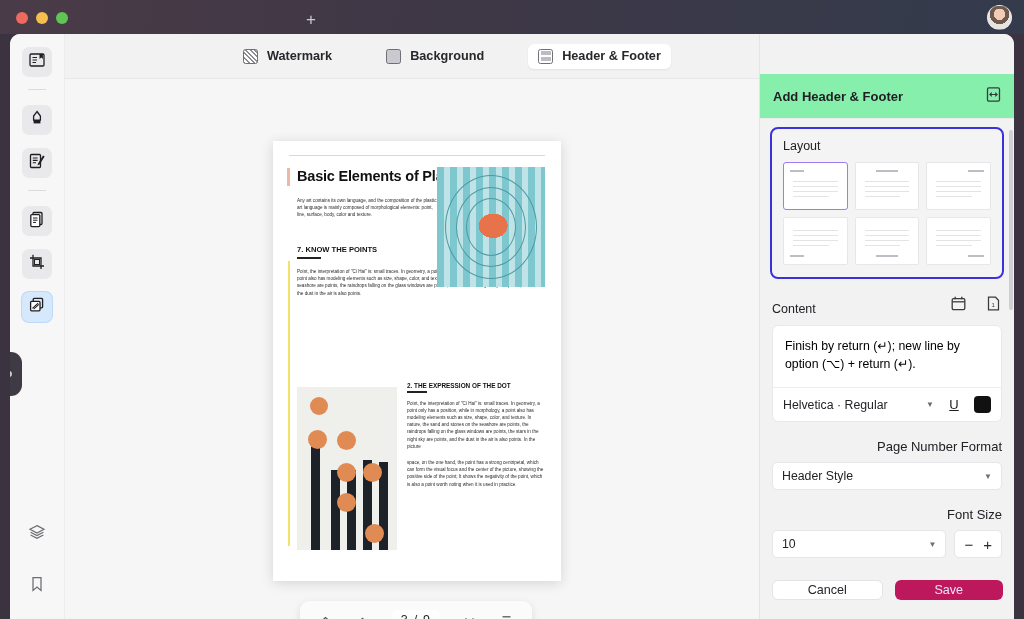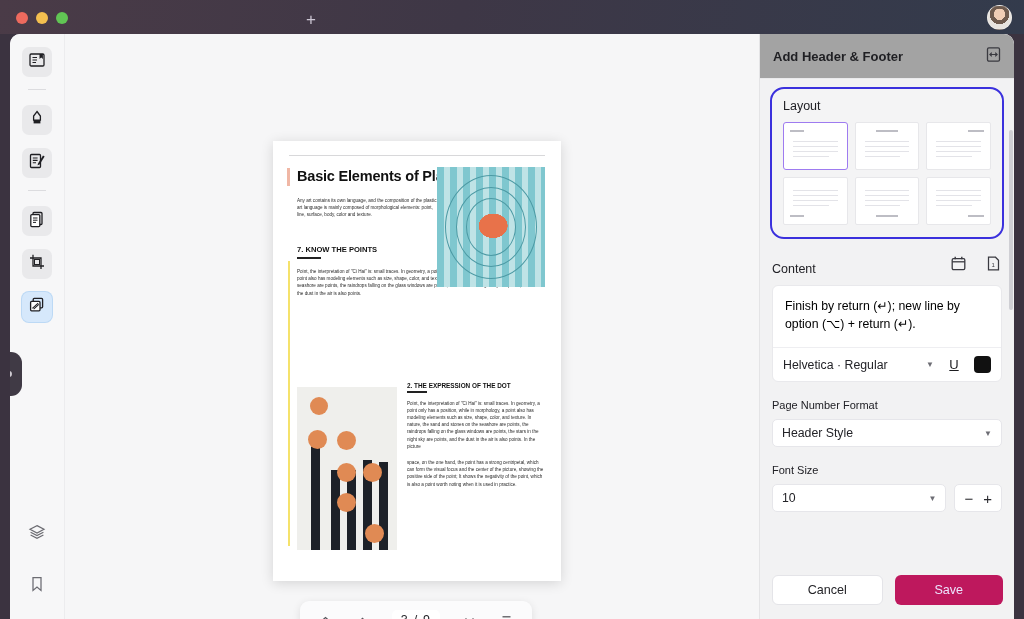--- a/index.html
+++ b/index.html
@@ -173,28 +173,28 @@
     font-size: 12.5px; color: #26262a; letter-spacing: 1.2px; font-weight: 500;
   }
 
   
   .panel {
     position: absolute; right: 0; top: 0; width: 255px; height: 585px;
     background: #f2f2f3; border-left: 1px solid #e4e4e6;
   }
   .panel-head {
     height: 45px; display: flex; align-items: center; justify-content: space-between;
-    padding: 0 12px 0 13px; background: #a3a3a3; border-bottom: 1px solid #eaeaec;
+    padding: 0 12px 0 13px; background: #86efac; border-bottom: 1px solid #eaeaec; margin-top: 40px;
   }
   .panel-title { font-size: 13px; font-weight: 700; color: #1f1f23; }
   .panel-icon { color: #3a3a40; cursor: pointer; }
 
   .layout-box {
     margin: 8px 10px 0; padding: 10px 11px 12px;
-    border: 2.5px solid #3b31dd; border-radius: 14px; background: #f4f4f5;
+    border: 2.5px solid #3b31dd; border-radius: 8px; background: #f4f4f5;
   }
   .sec-label { font-size: 12.5px; color: #212126; font-weight: 400; }
   .thumbs { display: grid; grid-template-columns: repeat(3,1fr); gap: 7px; margin-top: 9px; }
   .thumb {
     position: relative; height: 48px; background: #fff; border: 1px solid #e7e7ea;
     border-radius: 2px; cursor: pointer; overflow: hidden;
   }
   .thumb.sel { border: 1.6px solid #9e7bf0; border-radius: 3px; }
   .thumb .hf-line { position: absolute; height: 2px; background: #bdbdc4; }
   .thumb .bodyline { position: absolute; height: 1.4px; background: #e3e3e8; left: 9px; right: 9px; }
@@ -223,41 +223,41 @@
   .caret { font-size: 8px; color: #6d6d74; }
   .u-btn {
     width: 24px; text-align: center; font-size: 13px; color: #1c1c20;
     text-decoration: underline; cursor: pointer; font-weight: 500;
   }
   .color-swatch {
     width: 17px; height: 17px; border-radius: 4px; background: #111; margin-left: 8px; cursor: pointer;
   }
 
   .field-sec { margin: 17px 12px 0; }
-  .field-label { font-size: 11px; color: #212126; margin-bottom: 8px; }
+  .field-label { font-size: 13px; color: #212126; margin-bottom: 8px; text-align: right; }
   .select {
     height: 28px; background: #fff; border: 1px solid #e6e6ea; border-radius: 5px;
     display: flex; align-items: center; justify-content: space-between;
     padding: 0 9px; font-size: 12.3px; color: #232328; cursor: pointer;
   }
   .size-row { display: flex; align-items: center; gap: 8px; }
   .size-row .select { flex: 1; }
   .stepper {
     display: flex; align-items: center; gap: 10px; height: 28px;
     background: #fff; border: 1px solid #e6e6ea; border-radius: 5px; padding: 0 9px;
   }
   .step-btn { font-size: 15px; color: #2a2a2f; cursor: pointer; line-height: 15px; }
 
   .panel-actions {
     position: absolute; left: 0; bottom: 0; width: 255px; height: 58px;
     display: flex; align-items: center; gap: 12px; padding: 0 12px;
     background: #f2f2f3;
   }
   .btn {
-    flex: 1; height: 30px; border-radius: 6px; font-size: 12.6px;
+    flex: 1; height: 20px; border-radius: 6px; font-size: 12.6px;
     display: flex; align-items: center; justify-content: center; cursor: pointer;
   }
   .btn-cancel { background: #fff; border: 1px solid #e4e4e8; color: #242428; }
   .btn-save { background: #be185d; color: #ece3fd; font-weight: 500; }
 
   .scroll-track {
     position: absolute; right: 1px; top: 96px; width: 4px; height: 180px;
     background: #cfcfd4; border-radius: 2px;
   }
 </style>
@@ -355,20 +355,34 @@
           <span>
             <svg width="18" height="18" viewBox="0 0 18 18">
               <path d="M5 2.6 h8 v12.8 l-4-3.3 -4 3.3 Z" fill="none" stroke="#6c6c72" stroke-width="1.25"></path>
             </svg>
           </span>
         </div>
       </div>
       <div class="rail-handle"></div>
     </div>
 
+    <div class="toolbar">
+      <div class="tool">
+        <span class="glyph-box hatch"></span>
+        <span class="tool-label">Watermark</span>
+      </div>
+      <div class="tool">
+        <span class="glyph-box fill"></span>
+        <span class="tool-label">Background</span>
+      </div>
+      <div class="tool sel">
+        <span class="glyph-box hf"></span>
+        <span class="tool-label">Header &amp; Footer</span>
+      </div>
+    </div>
 
     <div class="canvas">
       <div class="page">
         <div class="page-inner">
           <div class="hrule"></div>
           <div class="accent-bar"></div>
           <div class="yellow-bar"></div>
 
           <div class="doc-title">Basic Elements of Plane Space</div>
           <div class="doc-lead">Any art contains its own language, and the composition of the plastic art language is mainly composed of morphological elements: point, line, surface, body, color and texture.</div>

